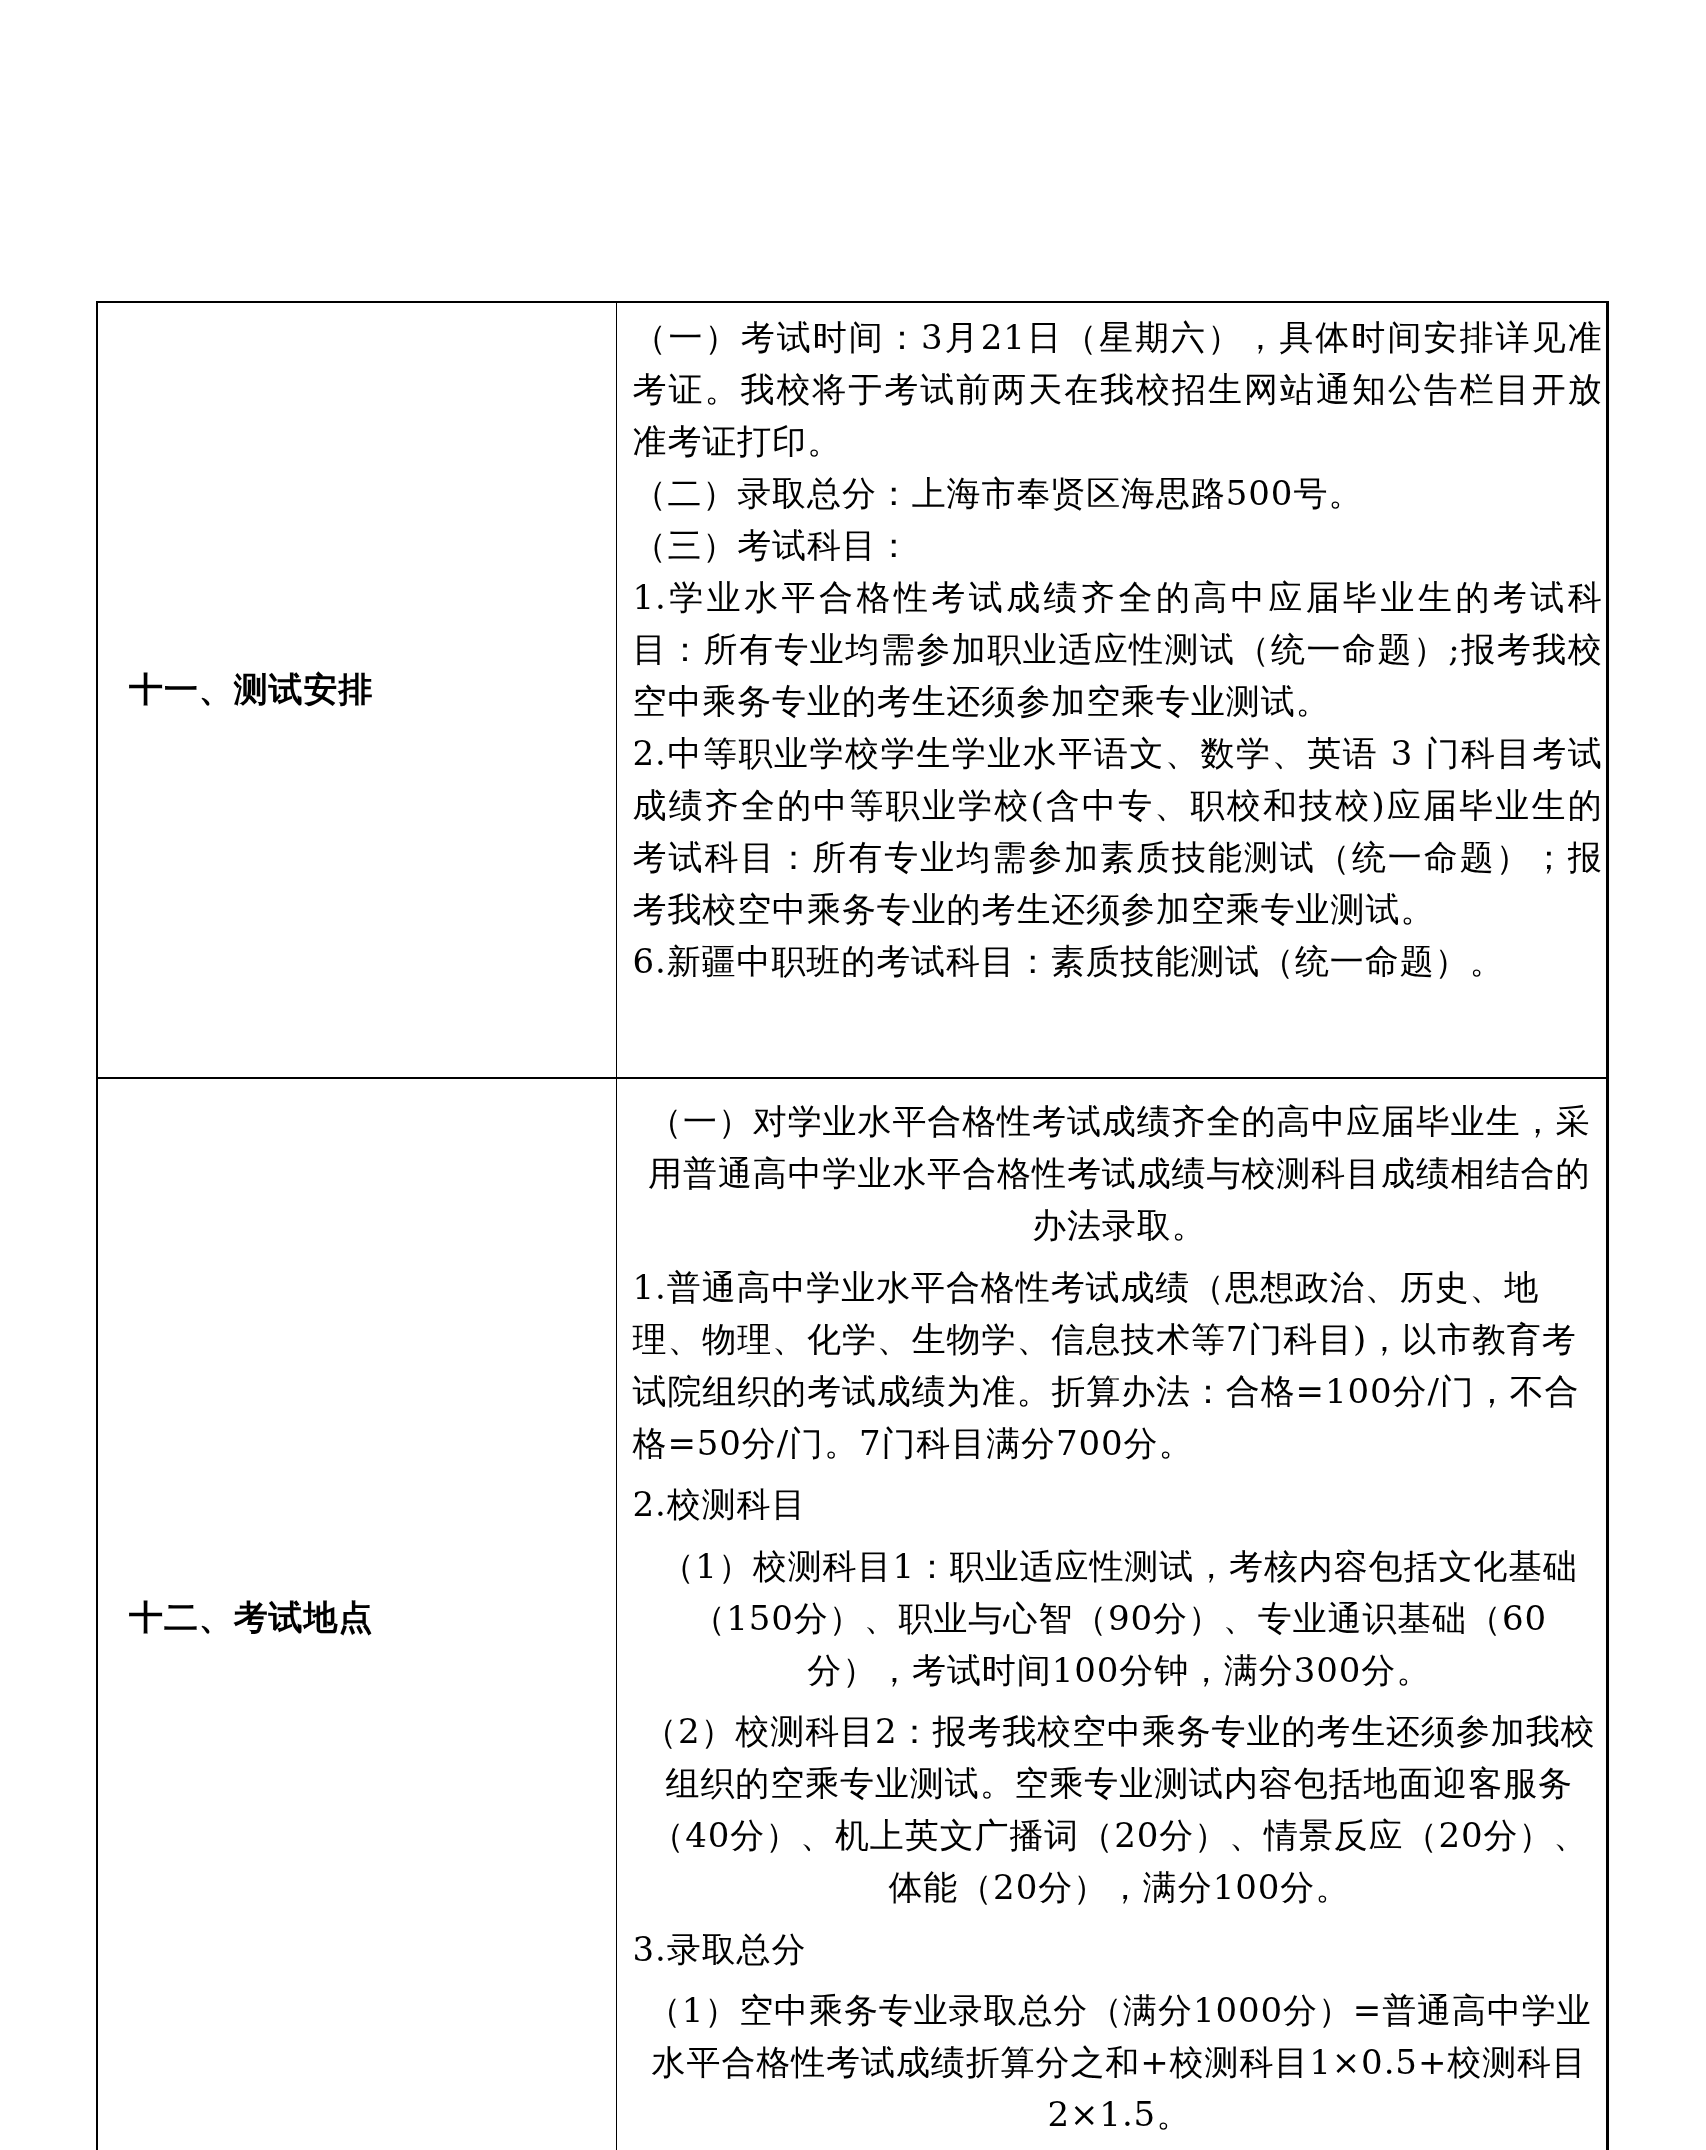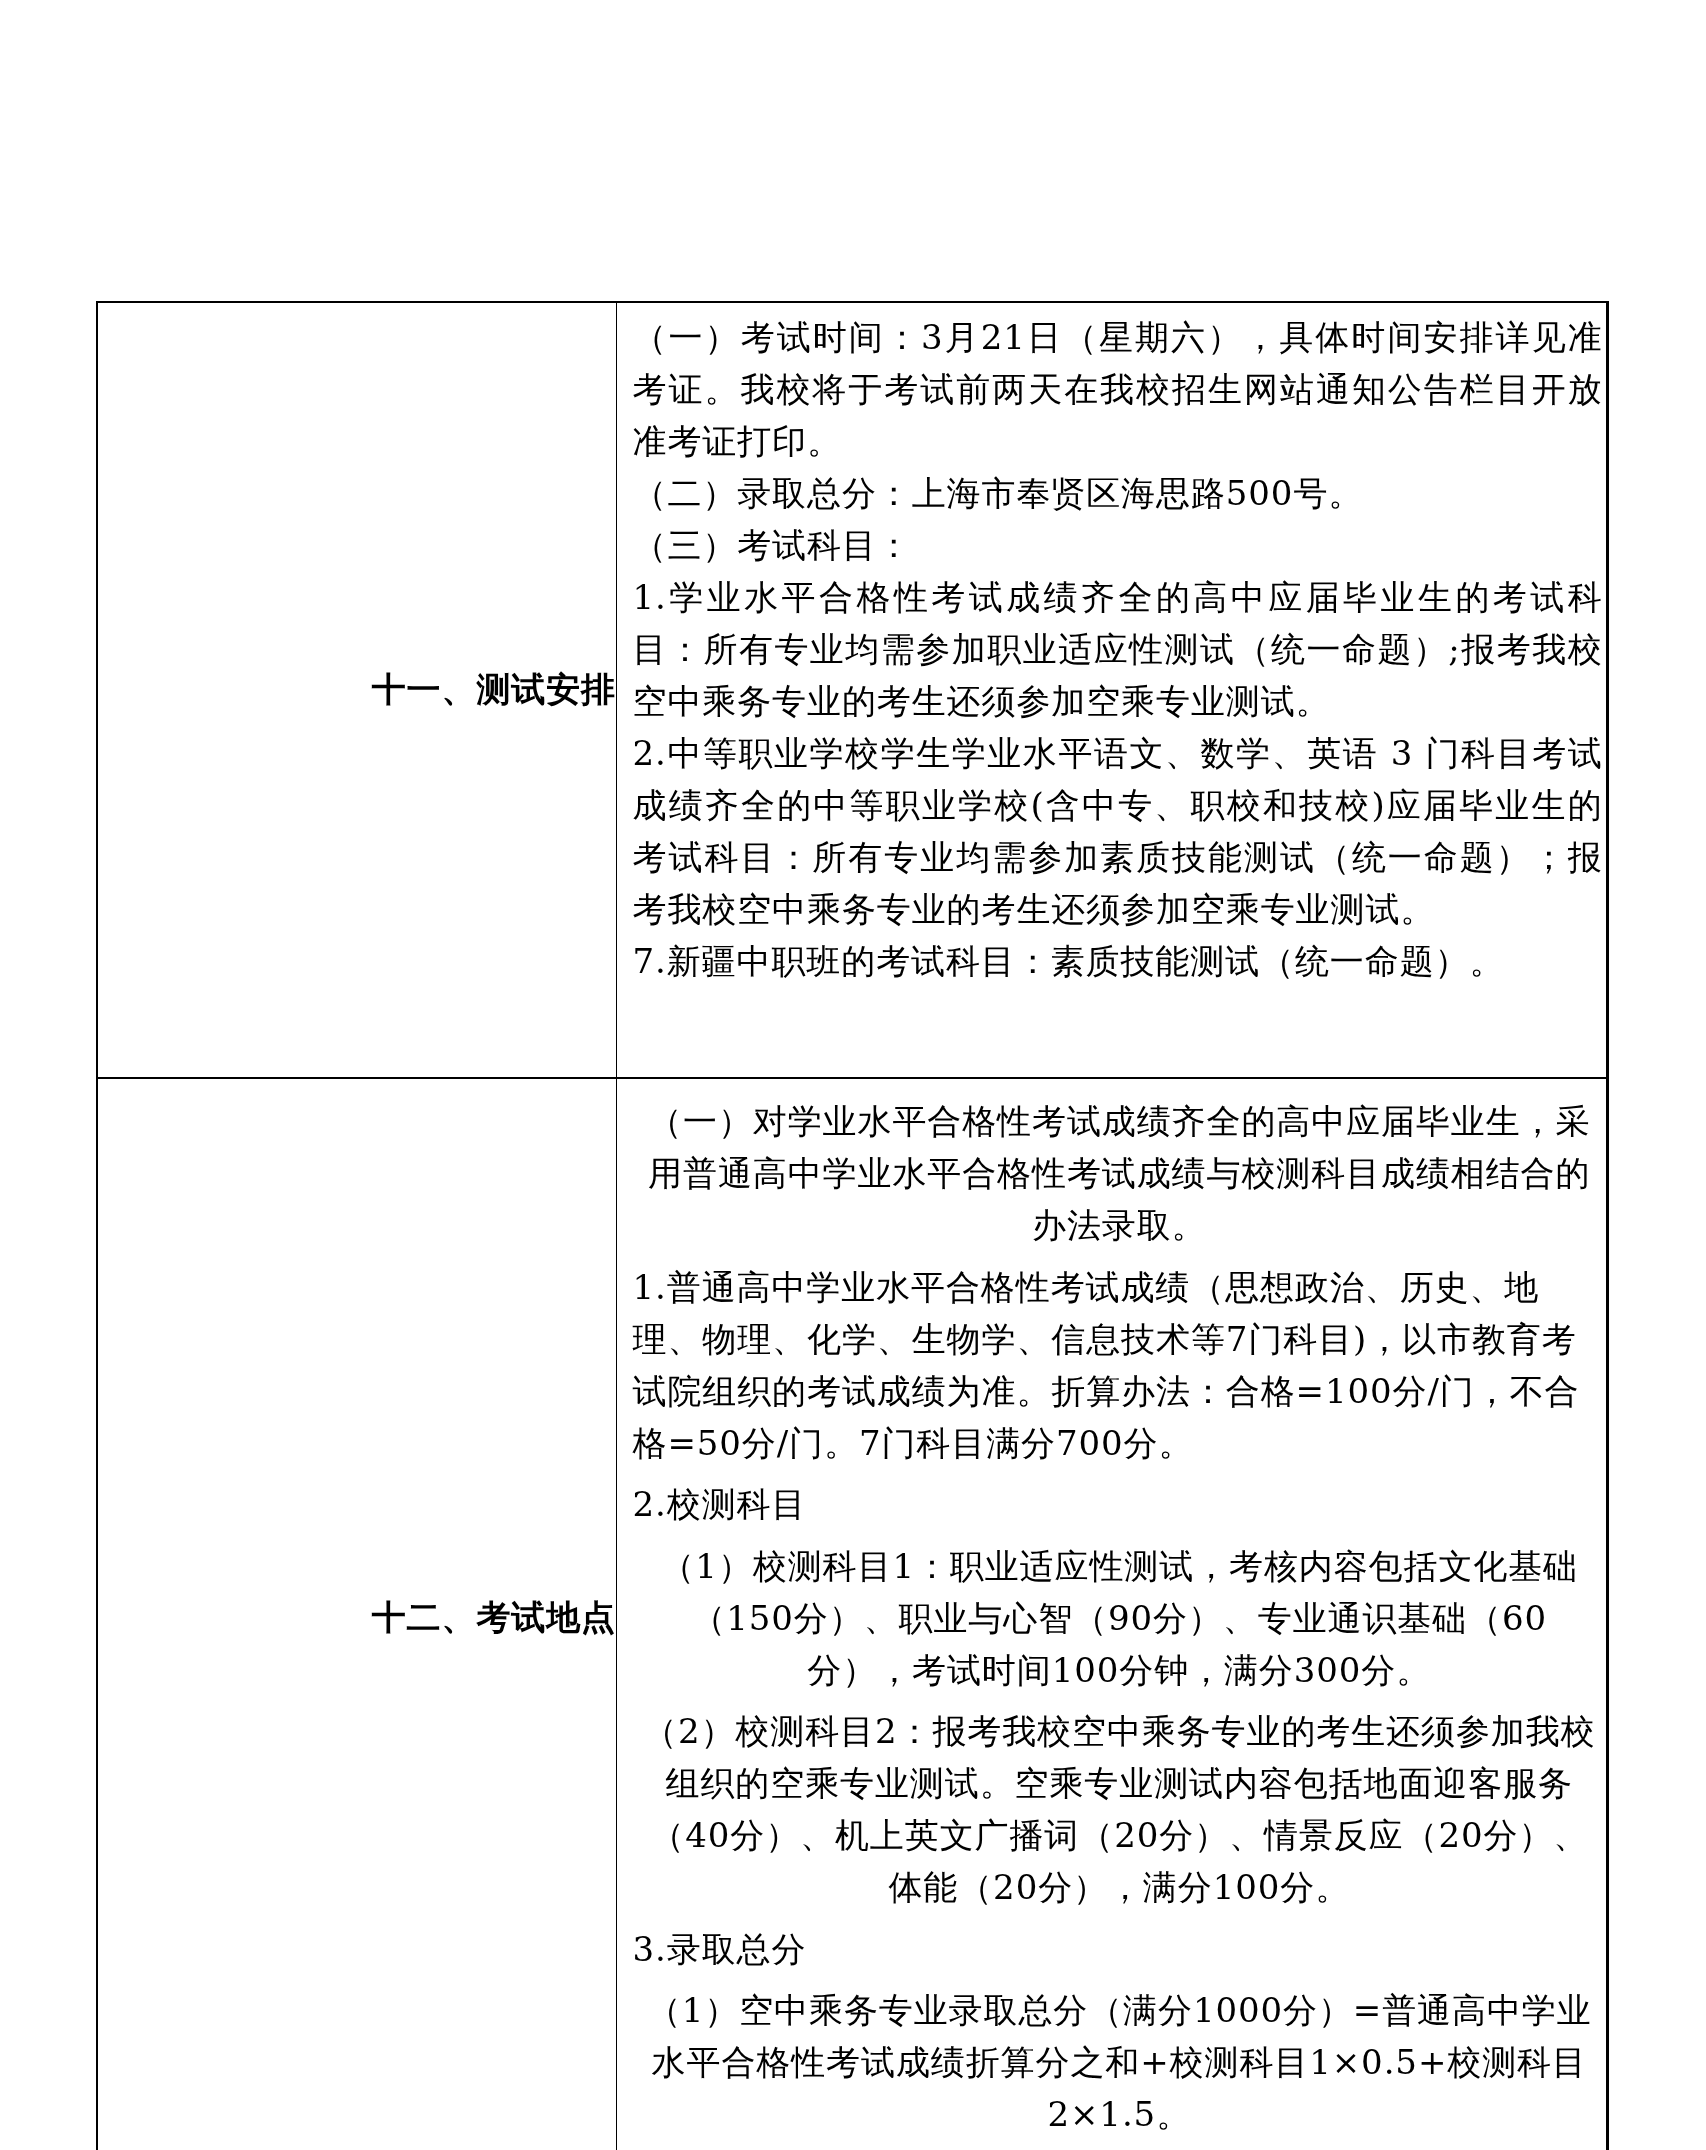--- a/index.html
+++ b/index.html
@@ -46,21 +46,20 @@
       border-top: 2.2px solid #000;
       border-bottom: 2.2px solid #000;
     }
     .label-text {
       font-family: "DejaVu Sans", "Liberation Sans", sans-serif;
       font-weight: bold;
       font-size: 34px;
       padding-left: 31px;
       letter-spacing: 0.9px;
       white-space: nowrap;
-      text-align: right;
     }
     .content-inner {
       padding: 7.7px 3.4px 6px 15.5px;
     }
     .row-11 .content-inner p {
       margin: 0;
       font-size: 34px;
       line-height: 52px;
       text-align: justify;
       letter-spacing: 0.9px;
@@ -87,21 +86,21 @@
       <td class="label-cell">
         <div class="label-text">十一、测试安排</div>
       </td>
       <td class="content-cell" style="vertical-align: top;">
         <div class="content-inner">
           <p>（一）考试时间：3月21日（星期六），具体时间安排详见准考证。我校将于考试前两天在我校招生网站通知公告栏目开放准考证打印。</p>
           <p>（二）录取总分：上海市奉贤区海思路500号。</p>
           <p>（三）考试科目：</p>
           <p>1.学业水平合格性考试成绩齐全的高中应届毕业生的考试科目：所有专业均需参加职业适应性测试（统一命题）;报考我校空中乘务专业的考生还须参加空乘专业测试。</p>
           <p>2.中等职业学校学生学业水平语文、数学、英语 3 门科目考试成绩齐全的中等职业学校(含中专、职校和技校)应届毕业生的考试科目：所有专业均需参加素质技能测试（统一命题）；报考我校空中乘务专业的考生还须参加空乘专业测试。</p>
-          <p>7.新疆中职班的考试科目：素质技能测试（统一命题）。</p>
+          <p>6.新疆中职班的考试科目：素质技能测试（统一命题）。</p>
         </div>
       </td>
     </tr>
     <tr class="row-12" style="height:1042px;">
       <td class="label-cell">
         <div class="label-text">十二、考试地点</div>
       </td>
       <td class="content-cell" style="vertical-align: top;">
         <div class="content-inner">
           <p class="indent1">（一）对学业水平合格性考试成绩齐全的高中应届毕业生，采用普通高中学业水平合格性考试成绩与校测科目成绩相结合的办法录取。</p>

